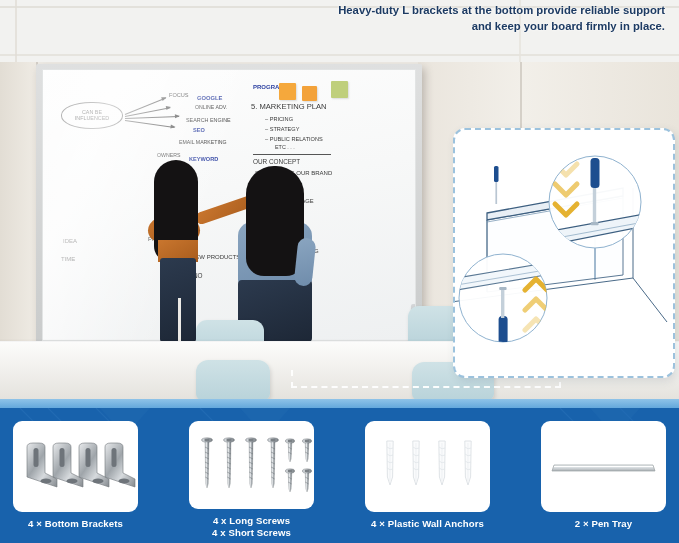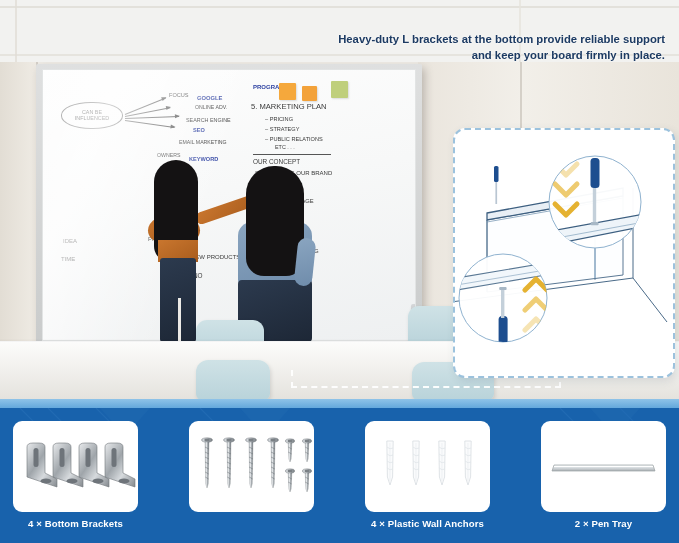--- a/index.html
+++ b/index.html
@@ -21,21 +21,21 @@
   }
   .title {
     position:absolute; left:17px; top:14px;
     font-size:28px; font-weight:bold; letter-spacing:-0.5px;
     color:#1c4e91;
     font-family:"Liberation Sans", sans-serif;
     white-space:nowrap;
     text-shadow:0 0 3px #ffffff, 0 0 2px #ffffff;
   }
   .subtitle {
-    position:absolute; left:330px; top:31px; width:335px;
+    position:absolute; left:330px; top:2px; width:335px;
     font-size:11.3px; line-height:16px; font-weight:bold;
     color:#1d3b63; text-align:right;
     text-shadow:0 0 3px #ffffff;
   }
 
   
   .scene {
     position:absolute; left:0; top:62px; width:679px; height:337px;
     overflow:hidden;
     background:linear-gradient(180deg,#efece6 0%,#e8e4dc 55%,#e3ded6 100%);
@@ -488,20 +488,22 @@
               <rect x="-2.2" y="0.6" width="4.4" height="2.6" fill="#7a8085"></rect>
               <path d="M-1.8,4 L1.8,4 L1.1,20 L0,23 L-1.1,20 Z" fill="url(#scr)" stroke="#70767b" stroke-width="0.3"></path>
               <g stroke="#6d7379" stroke-width="0.5">
                 <line x1="-1.8" y1="8" x2="1.8" y2="10"></line>
                   <line x1="-1.8" y1="13" x2="1.7" y2="15"></line>
               </g>
             </g>
           </g>
         </svg>
       </div>
+      <div class="card-label">4 x Long Screws
+4 x Short Screws</div>
     </div>
 
     <div class="card-wrap">
       <div class="card">
         <svg viewBox="0 0 125 91" width="125" height="91">
           <g stroke="#d3d8dc" stroke-width="0.7" fill="#fafbfc">
             <g transform="translate(25,20)">
               <path d="M-3.2,0 L3.2,0 L2.6,36 L0,44 L-2.6,36 Z"></path>
               <g stroke="#dfe4e8" stroke-width="0.8" fill="none">
                 <path d="M-3,6 Q0,9 3,7"></path>

